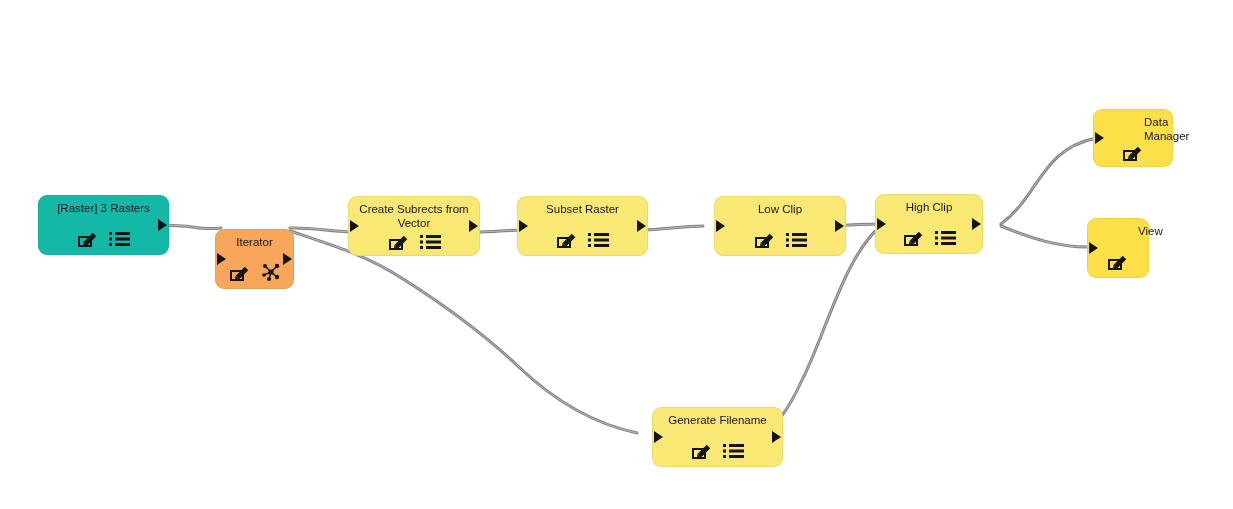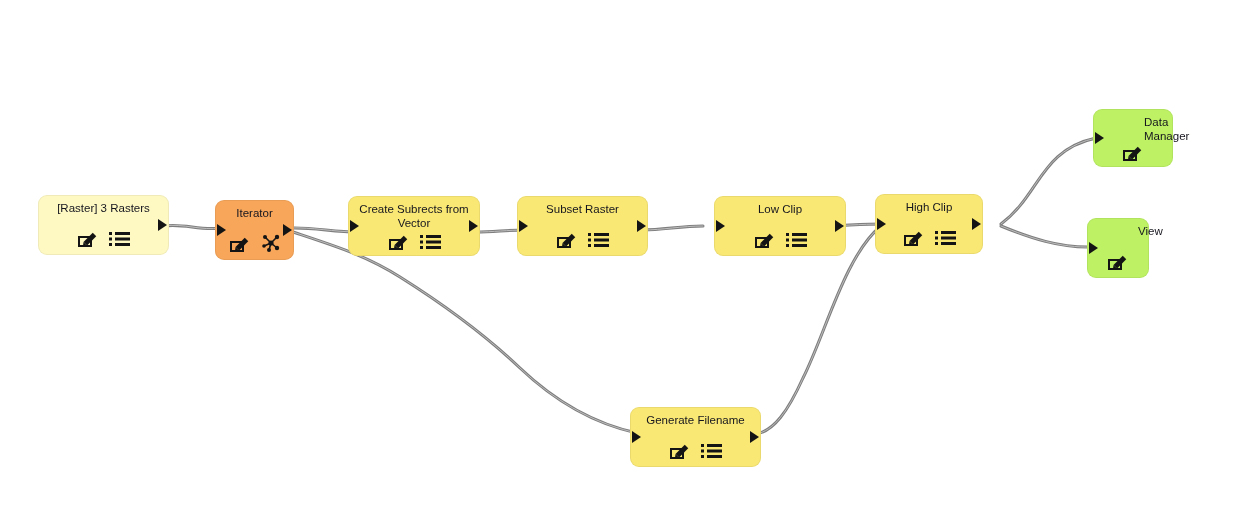--- a/index.html
+++ b/index.html
@@ -10,24 +10,24 @@
   }
   .canvas{position:absolute;inset:0;}
   svg.edges{position:absolute;left:0;top:0;}
   .edge-base{fill:none;stroke:#7e7e7e;stroke-width:3;stroke-linecap:round;}
   .edge-core{fill:none;stroke:#bdbdbd;stroke-width:1;stroke-linecap:round;}
 
   .node{
     position:absolute;border-radius:9px;text-align:center;box-sizing:border-box;
     box-shadow:0 0 0 1px rgba(0,0,0,0.06) inset;
   }
-  .node.teal{background:#fef9c3;}
-  .node.orange{background:#F7A65A;}
+  .node.teal{background:#14b8a6;}
+  .node.orange{background:#F7A65A;margin-top:29px;}
   .node.yellow{background:#F9E874;}
-  .node.green{background:#bef264;padding-left:44px;}
+  .node.green{background:#fde047;padding-left:44px;}
 
   .node .title{
     margin-top:6px;padding:0 7px;
     font-size:11.5px;line-height:1.25;color:#15151e;
   }
   .node .icons{
     position:absolute;left:0;right:0;bottom:7px;
     display:flex;justify-content:center;align-items:center;gap:9px;
   }
   .node .icons svg{display:block;}
@@ -273,21 +273,21 @@
           <svg width="23" height="18" viewBox="0 0 23 18">
             <rect x="2" y="7" width="12" height="9" fill="none" stroke="#141414" stroke-width="2"></rect>
             <line x1="8.3" y1="13.7" x2="17.5" y2="4.5" stroke="#141414" stroke-width="5"></line>
             <path d="M6 16 L10 15.5 6.5 12 Z" fill="#141414"></path>
           </svg>
         </span>
     </div>
     <span class="port in"></span>
   </div>
 
-  <div class="node yellow" style="left:630px;top:407px;width:131px;height:60px">
+  <div class="node yellow" style="left:652px;top:407px;width:131px;height:60px">
     <div class="title">Generate Filename</div>
     <div class="icons">
       <span>
           <svg width="23" height="18" viewBox="0 0 23 18">
             <rect x="2" y="7" width="12" height="9" fill="none" stroke="#141414" stroke-width="2"></rect>
             <line x1="8.3" y1="13.7" x2="17.5" y2="4.5" stroke="#141414" stroke-width="5"></line>
             <path d="M6 16 L10 15.5 6.5 12 Z" fill="#141414"></path>
           </svg>
         </span>
       <span>

